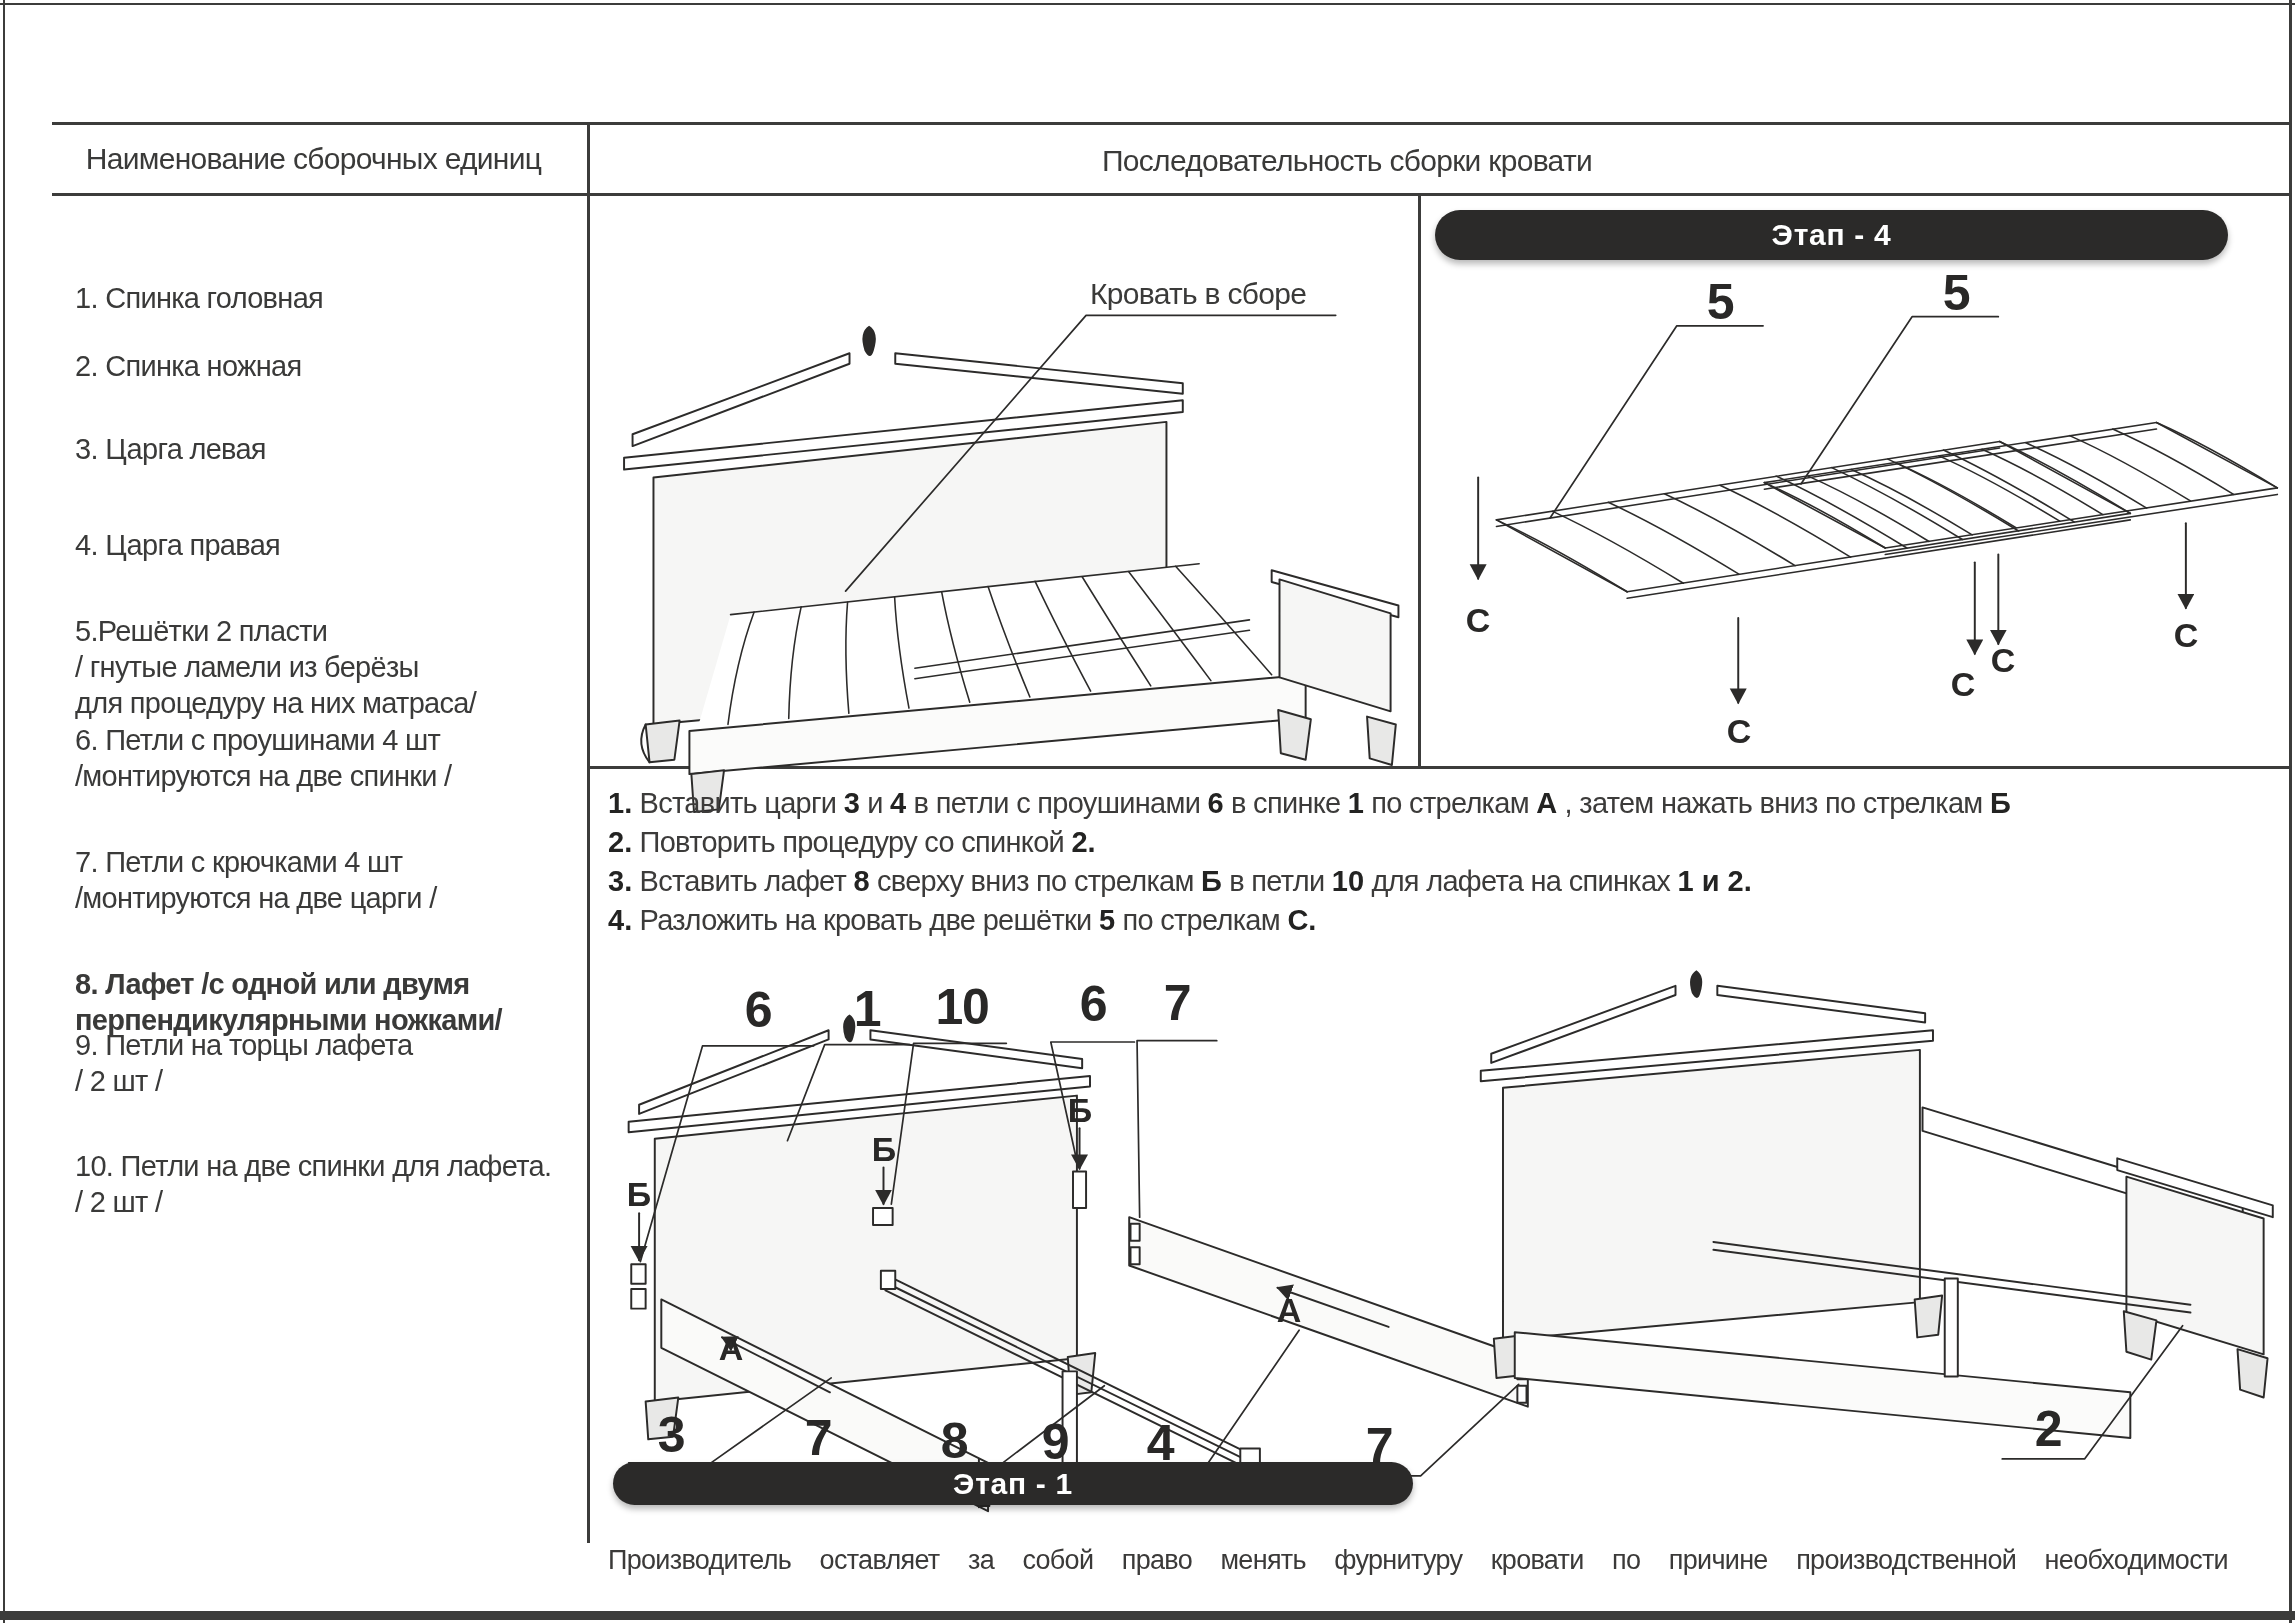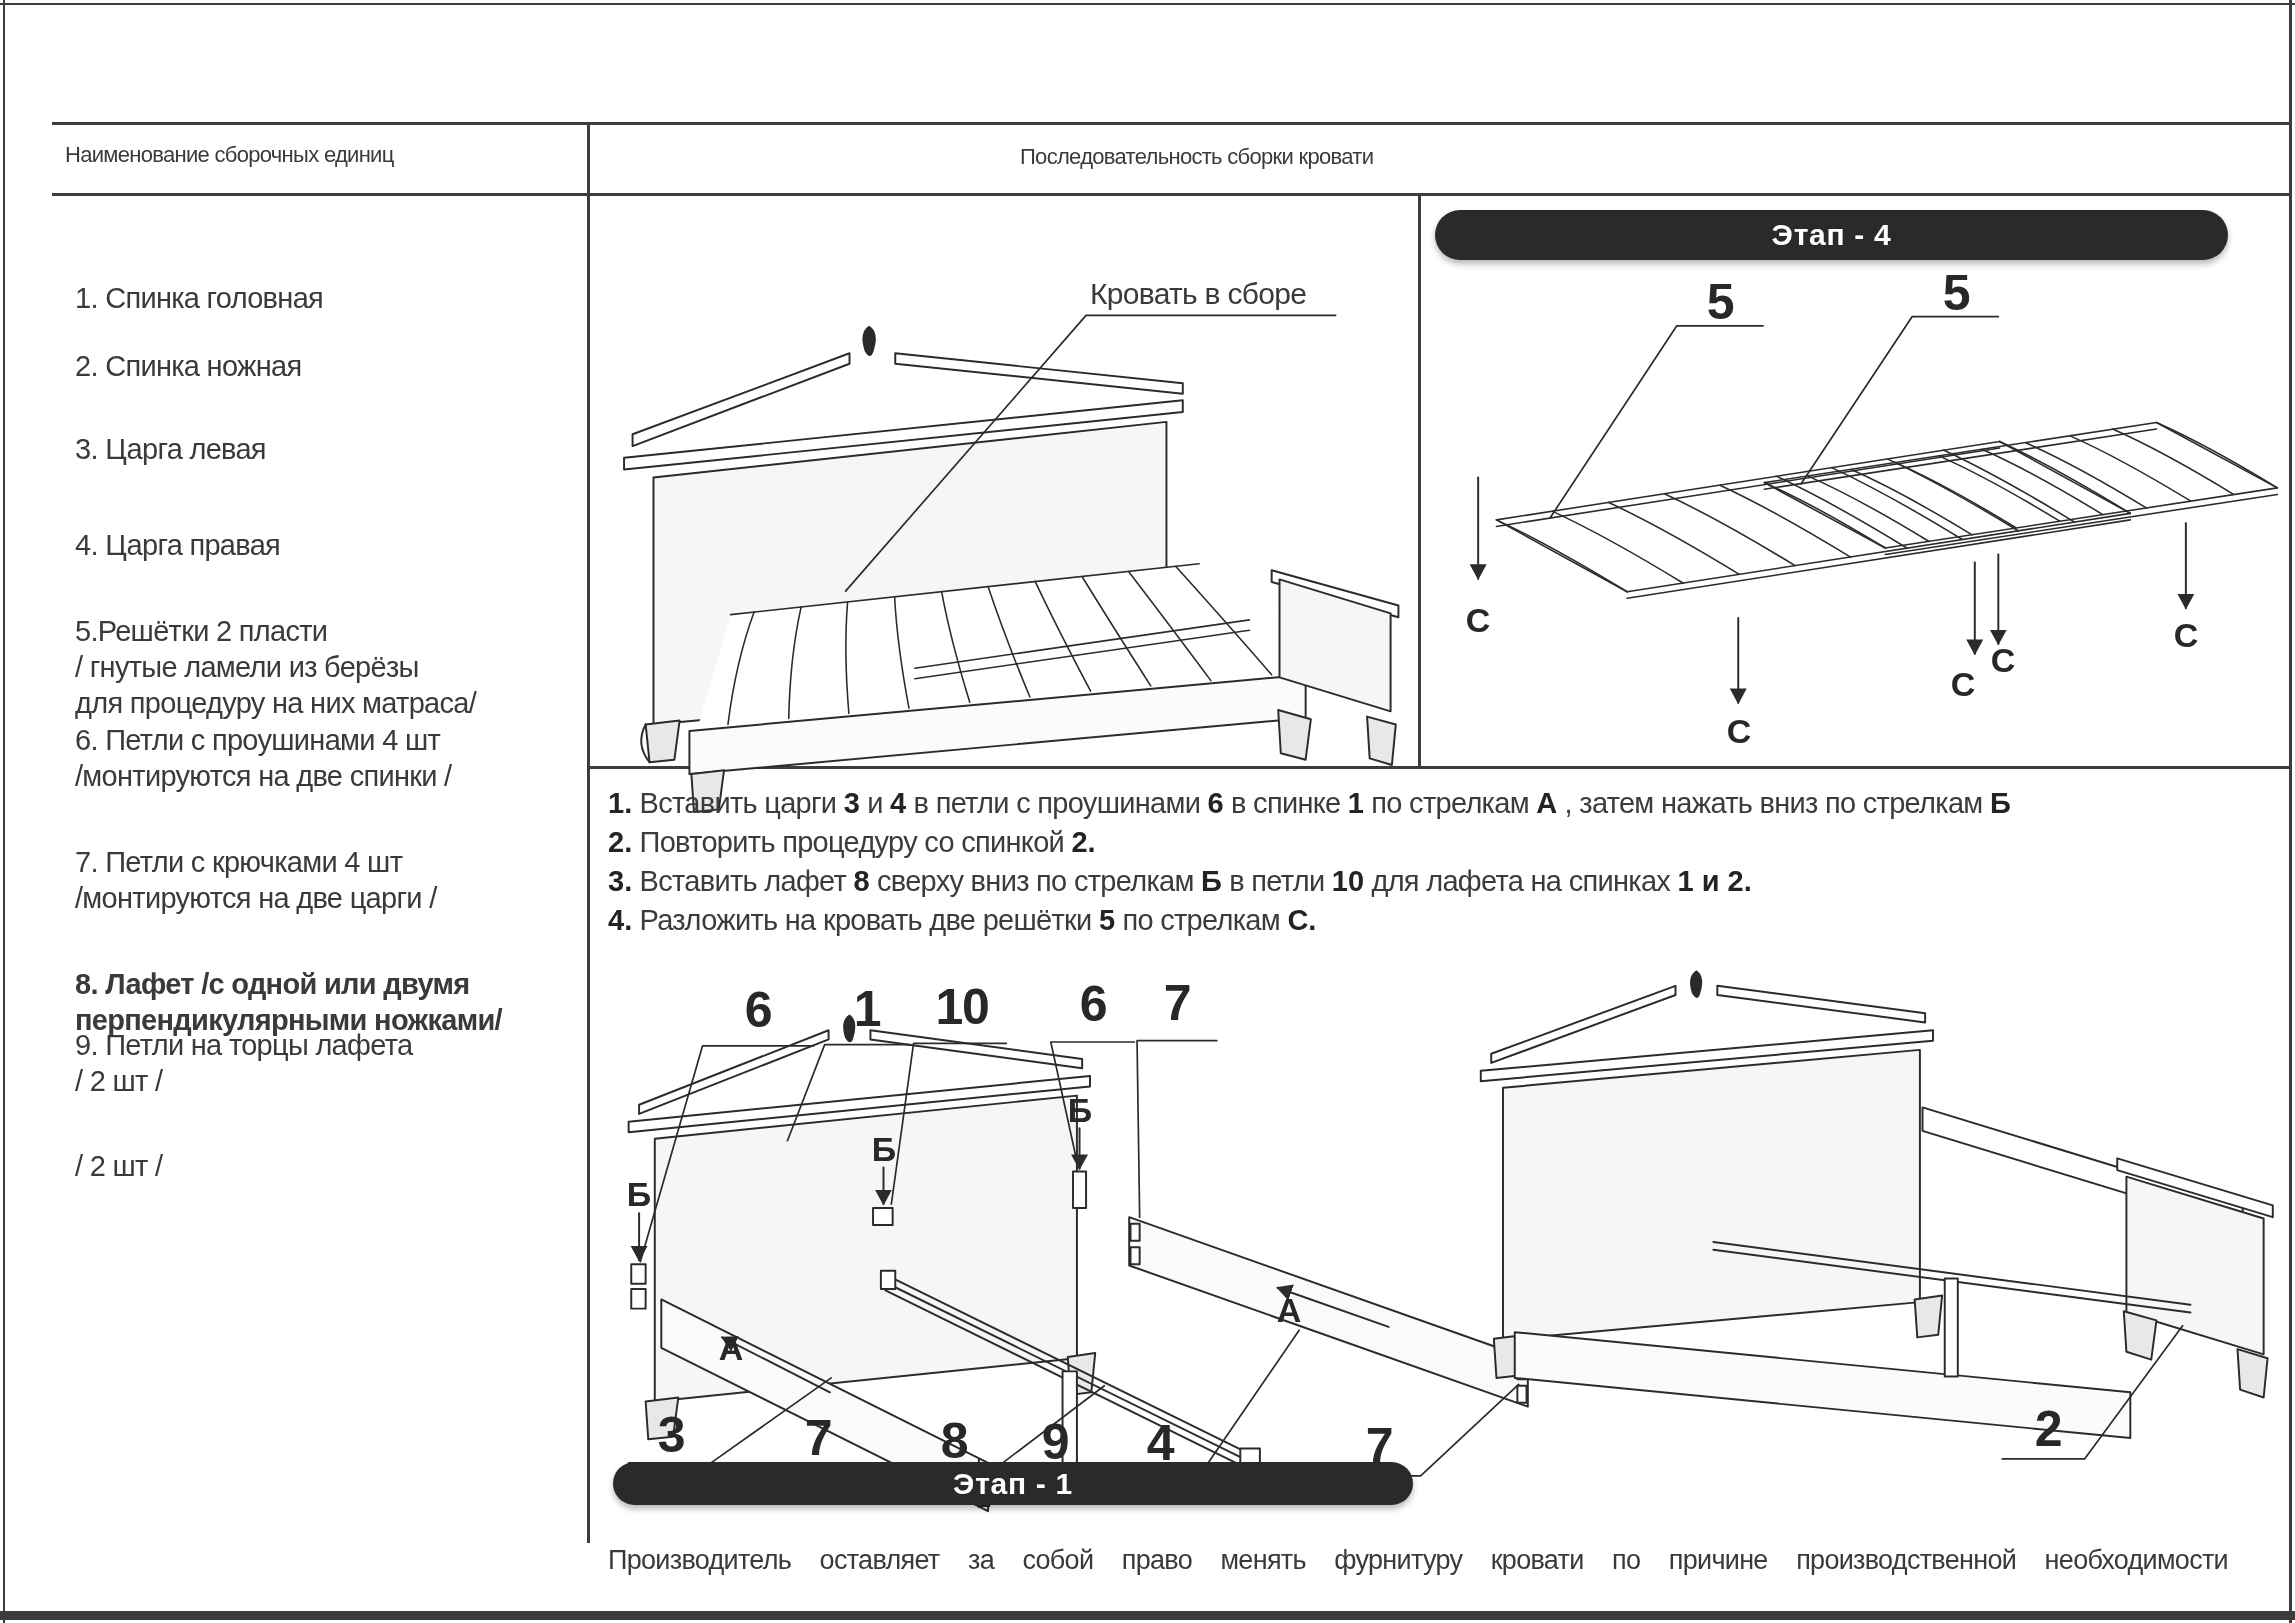--- a/index.html
+++ b/index.html
@@ -3,21 +3,21 @@
 <meta charset="utf-8">
 <style>
   html,body{margin:0;padding:0;background:#ffffff;}
   .page{position:relative;width:2295px;height:1624px;background:#fff;overflow:hidden;
         font-family:"Liberation Sans", sans-serif;color:#3a3a39;}
   .hline{position:absolute;background:#3c3c3b;height:2.6px;}
   .vline{position:absolute;background:#3c3c3b;width:2.6px;}
   .title{position:absolute;left:0;right:0;top:29px;text-align:center;font-size:48px;
          letter-spacing:-0.7px;color:#3f3e3d;white-space:nowrap;}
   .title .b{font-weight:700;color:#262524;}
-  .colhead{position:absolute;font-size:22px;color:#3a3a39;text-align:left;letter-spacing:-0.7px;}
+  .colhead{position:absolute;font-size:30px;color:#3a3a39;text-align:center;letter-spacing:-0.7px;}
   .parts-item{position:absolute;left:63px;width:523px;font-size:29px;line-height:36px;
               color:#3a3a39;letter-spacing:-0.7px;margin-left:12px;}
   .instr{position:absolute;left:608px;top:784px;width:1673px;font-size:29px;line-height:39px;
          color:#3c3b3a;letter-spacing:-0.7px;white-space:nowrap;}
   .instr .b{font-weight:700;color:#232322;letter-spacing:0;}
   .caption{position:absolute;font-size:30px;color:#3a3a39;letter-spacing:-0.7px;white-space:nowrap;}
   .banner{position:absolute;background:#2b2a29;border-radius:29px;color:#fff;
           display:flex;align-items:center;justify-content:center;font-size:30px;font-weight:700;
           letter-spacing:0.7px;box-shadow:0 3.9px 5.9px rgba(0,0,0,.28);}
   .co{position:absolute;transform:translate(-50%,-50%);font-weight:700;color:#29282 7;
@@ -76,20 +76,21 @@
       </div>
     <div class="parts-item" style="top:966px;font-weight:bold;">
         <div>8. Лафет /с одной или двумя</div>
         <div>перпендикулярными ножками/</div>
       </div>
     <div class="parts-item" style="top:1027px;">
         <div>9. Петли на торцы лафета</div>
         <div>/ 2 шт /</div>
       </div>
     <div class="parts-item" style="top:1148px;">
+        <div>10. Петли на две спинки для лафета.</div>
         <div>/ 2 шт /</div>
       </div>
   </div>
 
   <svg class="art" width="2295" height="1624" viewBox="0 0 3512 2484">
     <defs>
       <marker id="ah" markerUnits="userSpaceOnUse" markerWidth="30" markerHeight="30" refX="22" refY="13" orient="auto">
         <path d="M0,0 L24,13 L0,26 Z" fill="#2c2b2a"></path>
       </marker>
     </defs>

